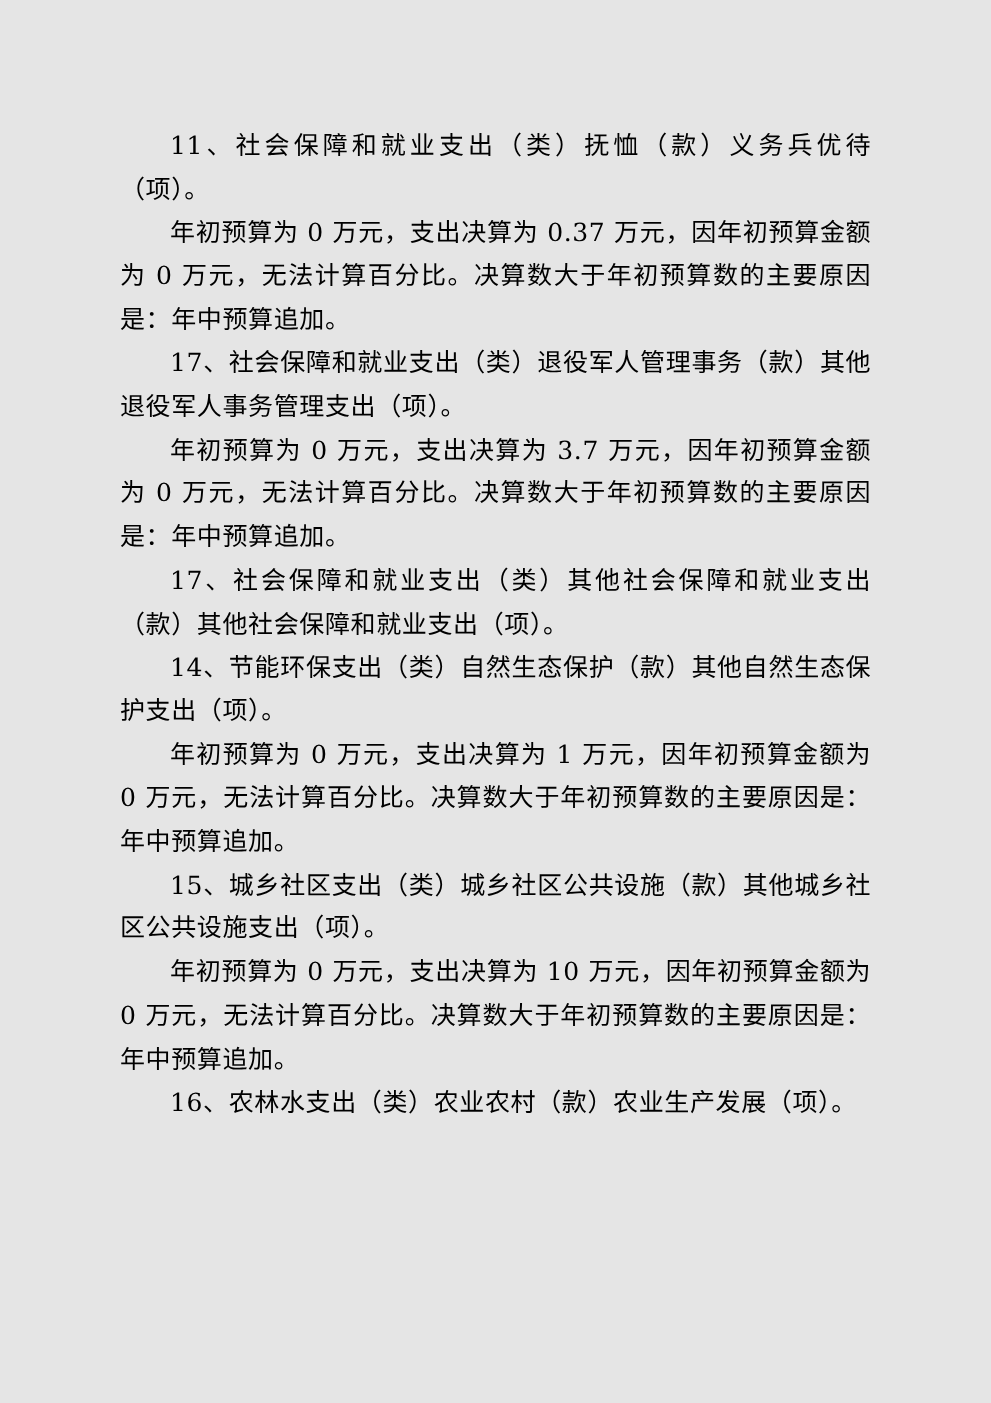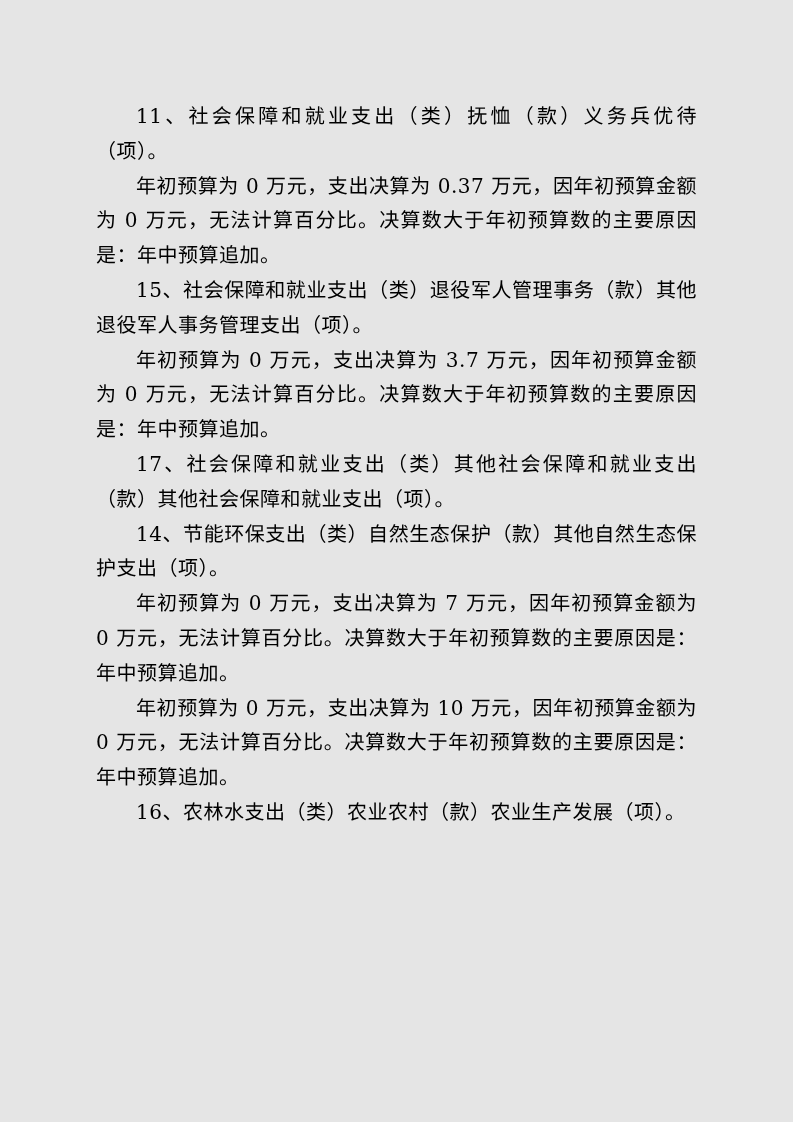--- a/index.html
+++ b/index.html
@@ -35,34 +35,35 @@
 <body>
 
 <div class="page">
 
   <section>
     <p class="para">11、社会保障和就业支出（类）抚恤（款）义务兵优待（项）。</p>
     <p class="para">年初预算为 0 万元，支出决算为 0.37 万元，因年初预算金额为 0 万元，无法计算百分比。决算数大于年初预算数的主要原因是：年中预算追加。</p>
   </section>
 
   <section>
-    <p class="para">15、社会保障和就业支出（类）退役军人管理事务（款）其他退役军人事务管理支出（项）。</p>
+    <p class="para">17、社会保障和就业支出（类）退役军人管理事务（款）其他退役军人事务管理支出（项）。</p>
     <p class="para">年初预算为 0 万元，支出决算为 3.7 万元，因年初预算金额为 0 万元，无法计算百分比。决算数大于年初预算数的主要原因是：年中预算追加。</p>
   </section>
 
   <section>
     <p class="para">17、社会保障和就业支出（类）其他社会保障和就业支出（款）其他社会保障和就业支出（项）。</p>
   </section>
 
   <section>
     <p class="para">14、节能环保支出（类）自然生态保护（款）其他自然生态保护支出（项）。</p>
-    <p class="para">年初预算为 0 万元，支出决算为 7 万元，因年初预算金额为 0 万元，无法计算百分比。决算数大于年初预算数的主要原因是：年中预算追加。</p>
+    <p class="para">年初预算为 0 万元，支出决算为 1 万元，因年初预算金额为 0 万元，无法计算百分比。决算数大于年初预算数的主要原因是：年中预算追加。</p>
   </section>
 
   <section>
+    <p class="para">15、城乡社区支出（类）城乡社区公共设施（款）其他城乡社区公共设施支出（项）。</p>
     <p class="para">年初预算为 0 万元，支出决算为 10 万元，因年初预算金额为 0 万元，无法计算百分比。决算数大于年初预算数的主要原因是：年中预算追加。</p>
   </section>
 
   <section>
     <p class="para">16、农林水支出（类）农业农村（款）农业生产发展（项）。</p>
   </section>
 
 </div>
 
 </body></html>

